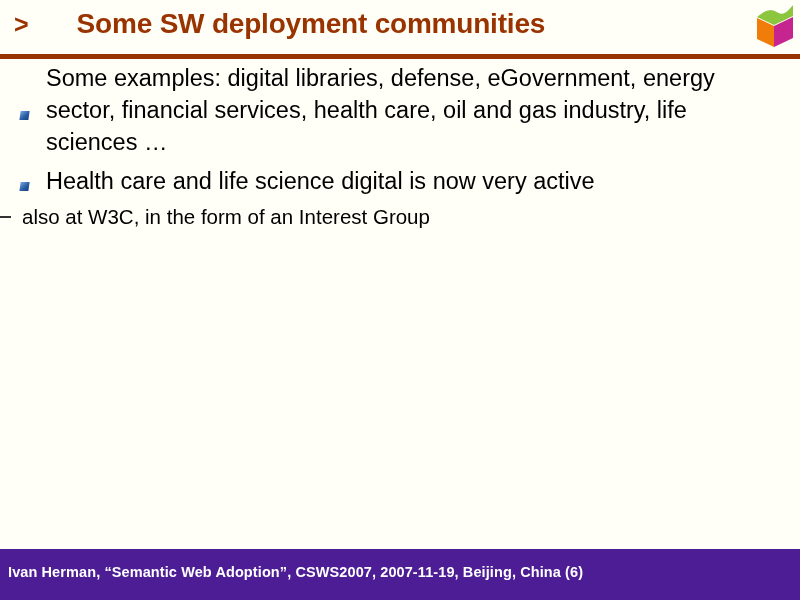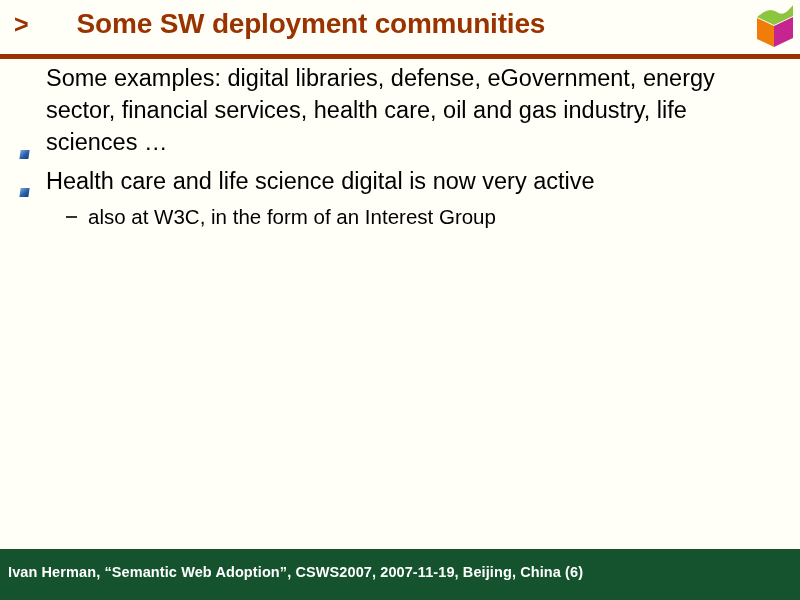--- a/index.html
+++ b/index.html
@@ -74,21 +74,21 @@
   
   .content {
     position: absolute;
     left: 0;
     top: 62px;
     width: 800px;
   }
   .bullet-l1 {
     position: relative;
     display: flex;
-    align-items: flex-end;
+    align-items: center;
     padding: 0 30px 0 20px;
     margin-bottom: 6px;
   }
   .bullet-l1 .marker {
     flex: 0 0 auto;
     width: 9px;
     height: 9px;
     margin-top: 11px;
     margin-right: 17px;
     background: linear-gradient(135deg, #7da7dd 0%, #2a5fa8 55%, #17407d 100%);
@@ -98,21 +98,20 @@
     font-family: "Liberation Sans", sans-serif;
     font-size: 23.5px;
     color: #000000;
     line-height: 1.37;
     max-width: 700px;
   }
   .bullet-l2 {
     position: relative;
     display: flex;
     align-items: flex-start;
-    padding-left: 66px;
     margin-top: 4px;
   }
   .bullet-l2 .marker {
     flex: 0 0 auto;
     width: 11px;
     height: 2px;
     background: #333333;
     margin-top: 13px;
     margin-right: 11px;
   }
@@ -123,21 +122,21 @@
     line-height: 1.35;
   }
 
   
   .footer {
     position: absolute;
     left: 0;
     top: 549px;
     width: 800px;
     height: 51px;
-    background: #14532d;
+    background: #4c1d95;
   }
   .footer-text {
     position: absolute;
     left: 8px;
     top: 15px;
     font-family: "Liberation Sans", sans-serif;
     font-size: 14.5px;
     font-weight: bold;
     color: #ffffff;
     letter-spacing: 0.1px;

